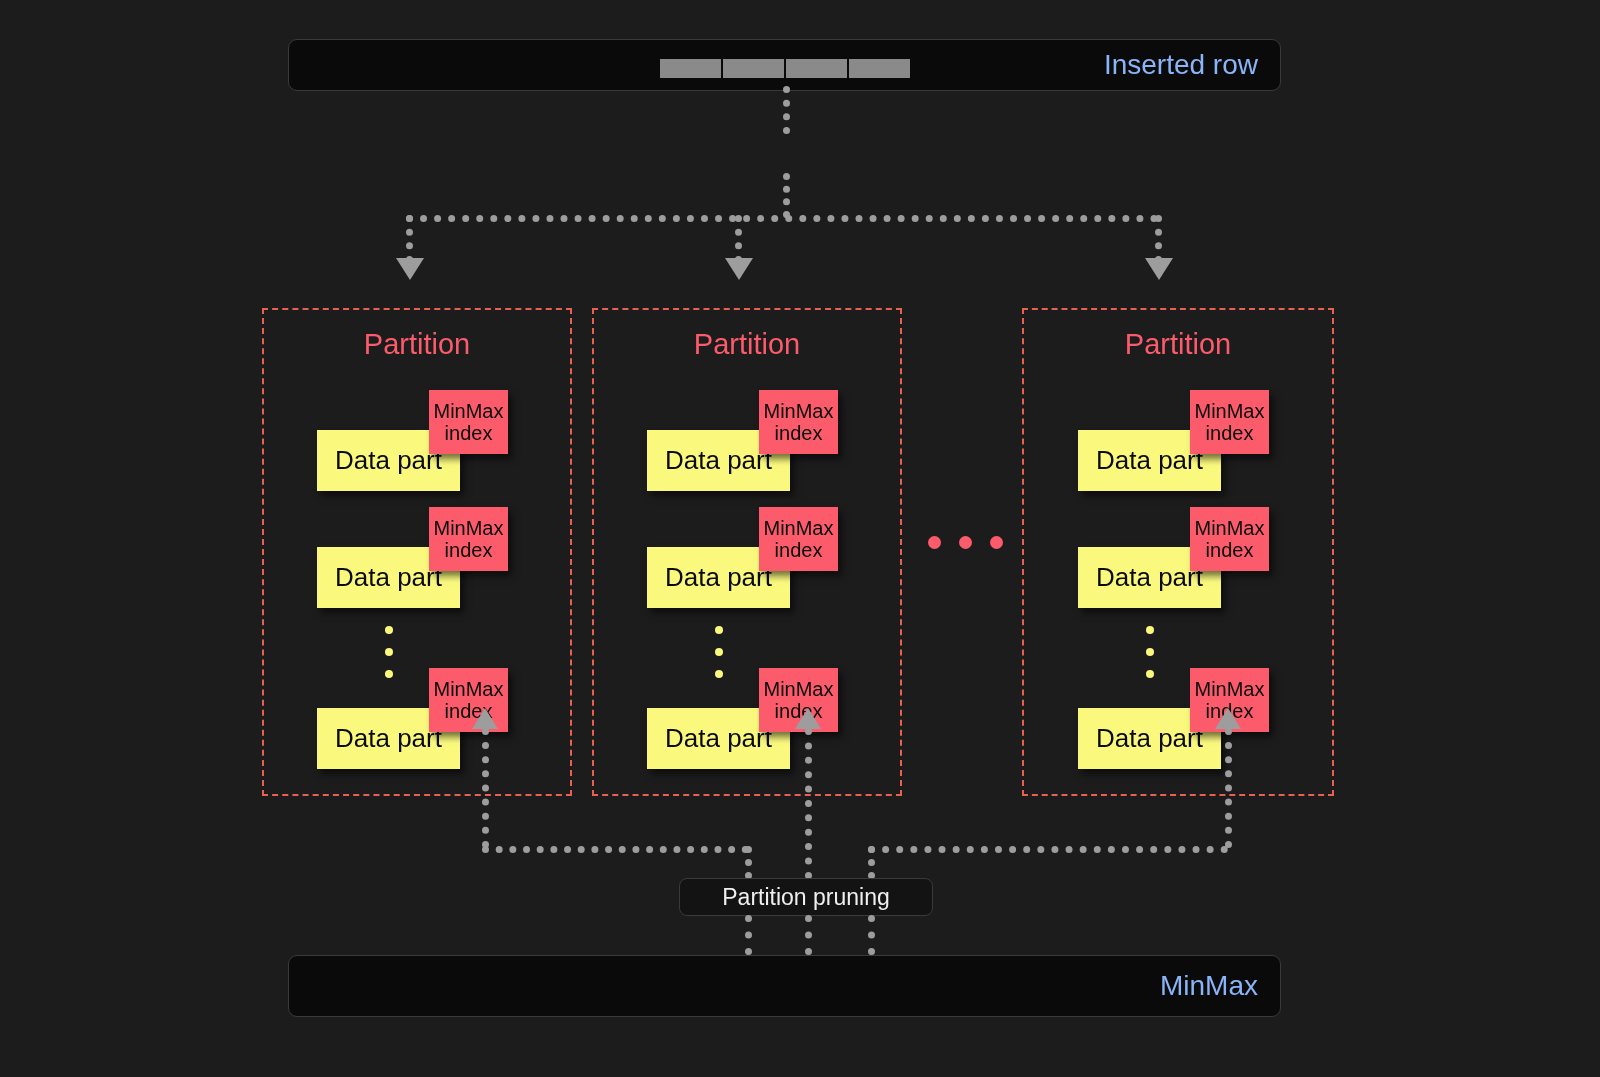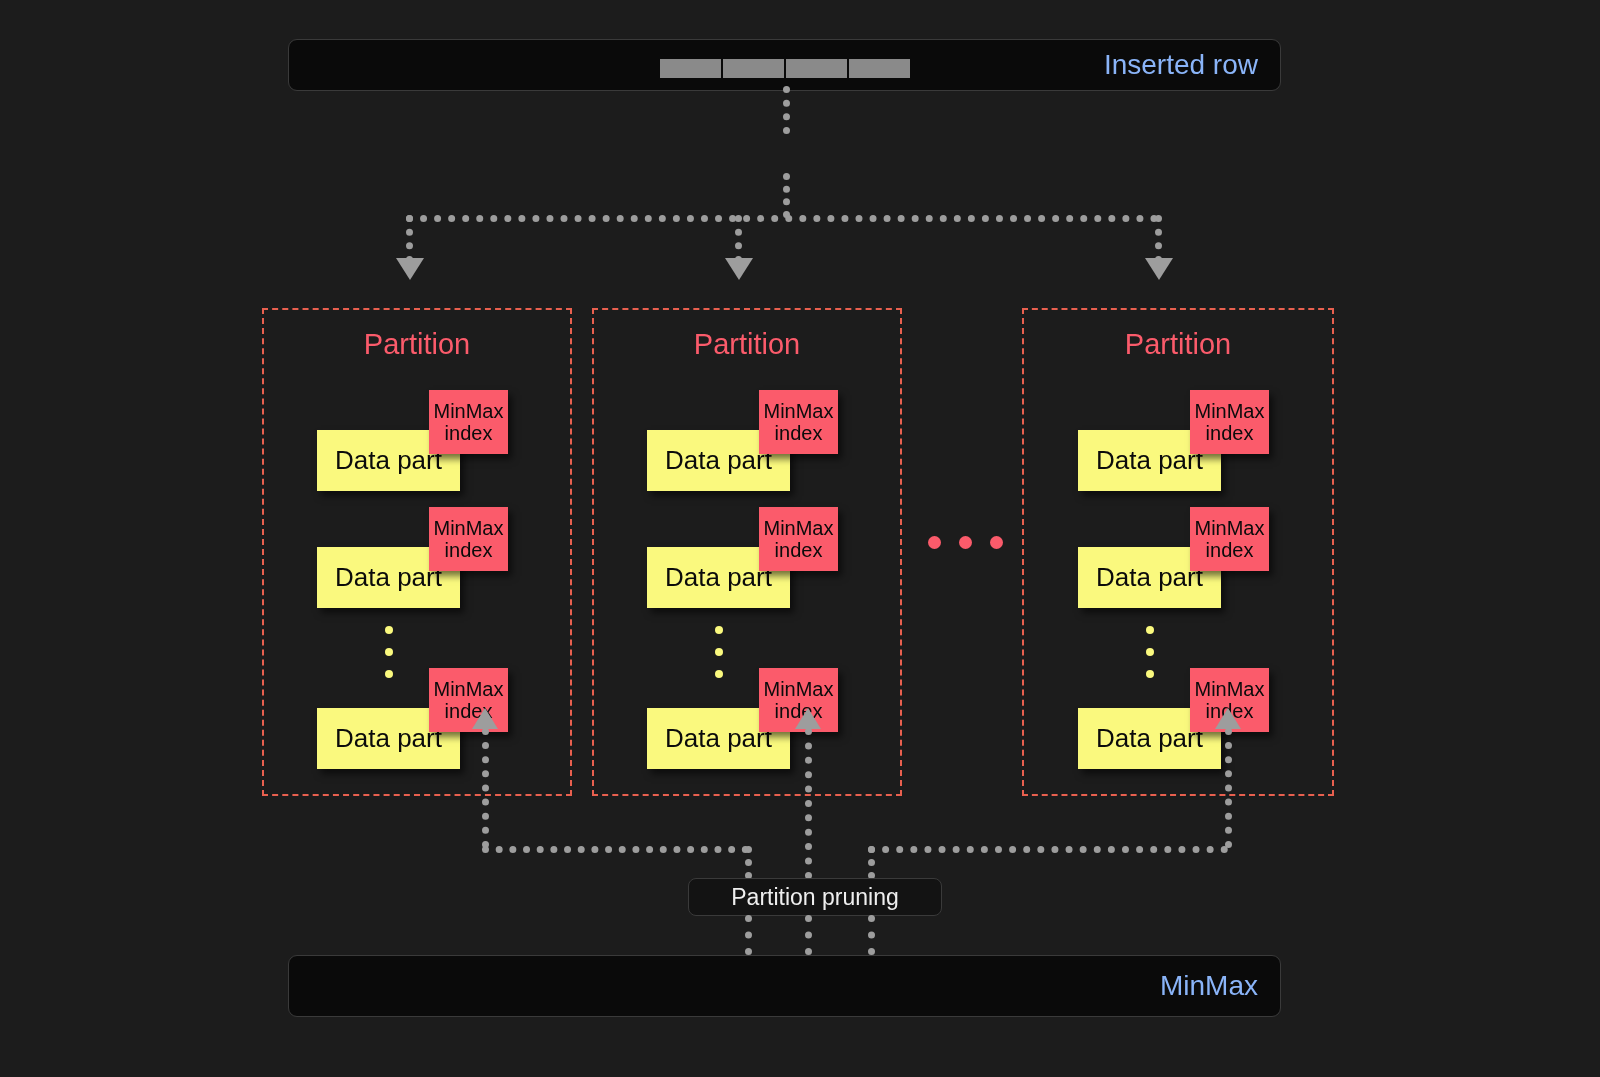--- a/index.html
+++ b/index.html
@@ -74,21 +74,21 @@
     border-radius: 8px;
     box-sizing: border-box;
     color: #efefef;
     font-size: 23px;
     display: flex;
     align-items: center;
     justify-content: center;
     white-space: nowrap;
   }
   #partition-routing-box { left: 657px; top: 136px; width: 254px; height: 38px; }
-  #partition-pruning-box { left: 679px; top: 878px; width: 254px; height: 38px; margin-left: 9px; }
+  #partition-pruning-box { left: 679px; top: 878px; width: 254px; height: 38px; }
 
   
   .partition {
     position: absolute;
     top: 308px;
     height: 488px;
     border: 2px dashed #e8604f;
     box-sizing: border-box;
   }
   .partition .ptitle {

